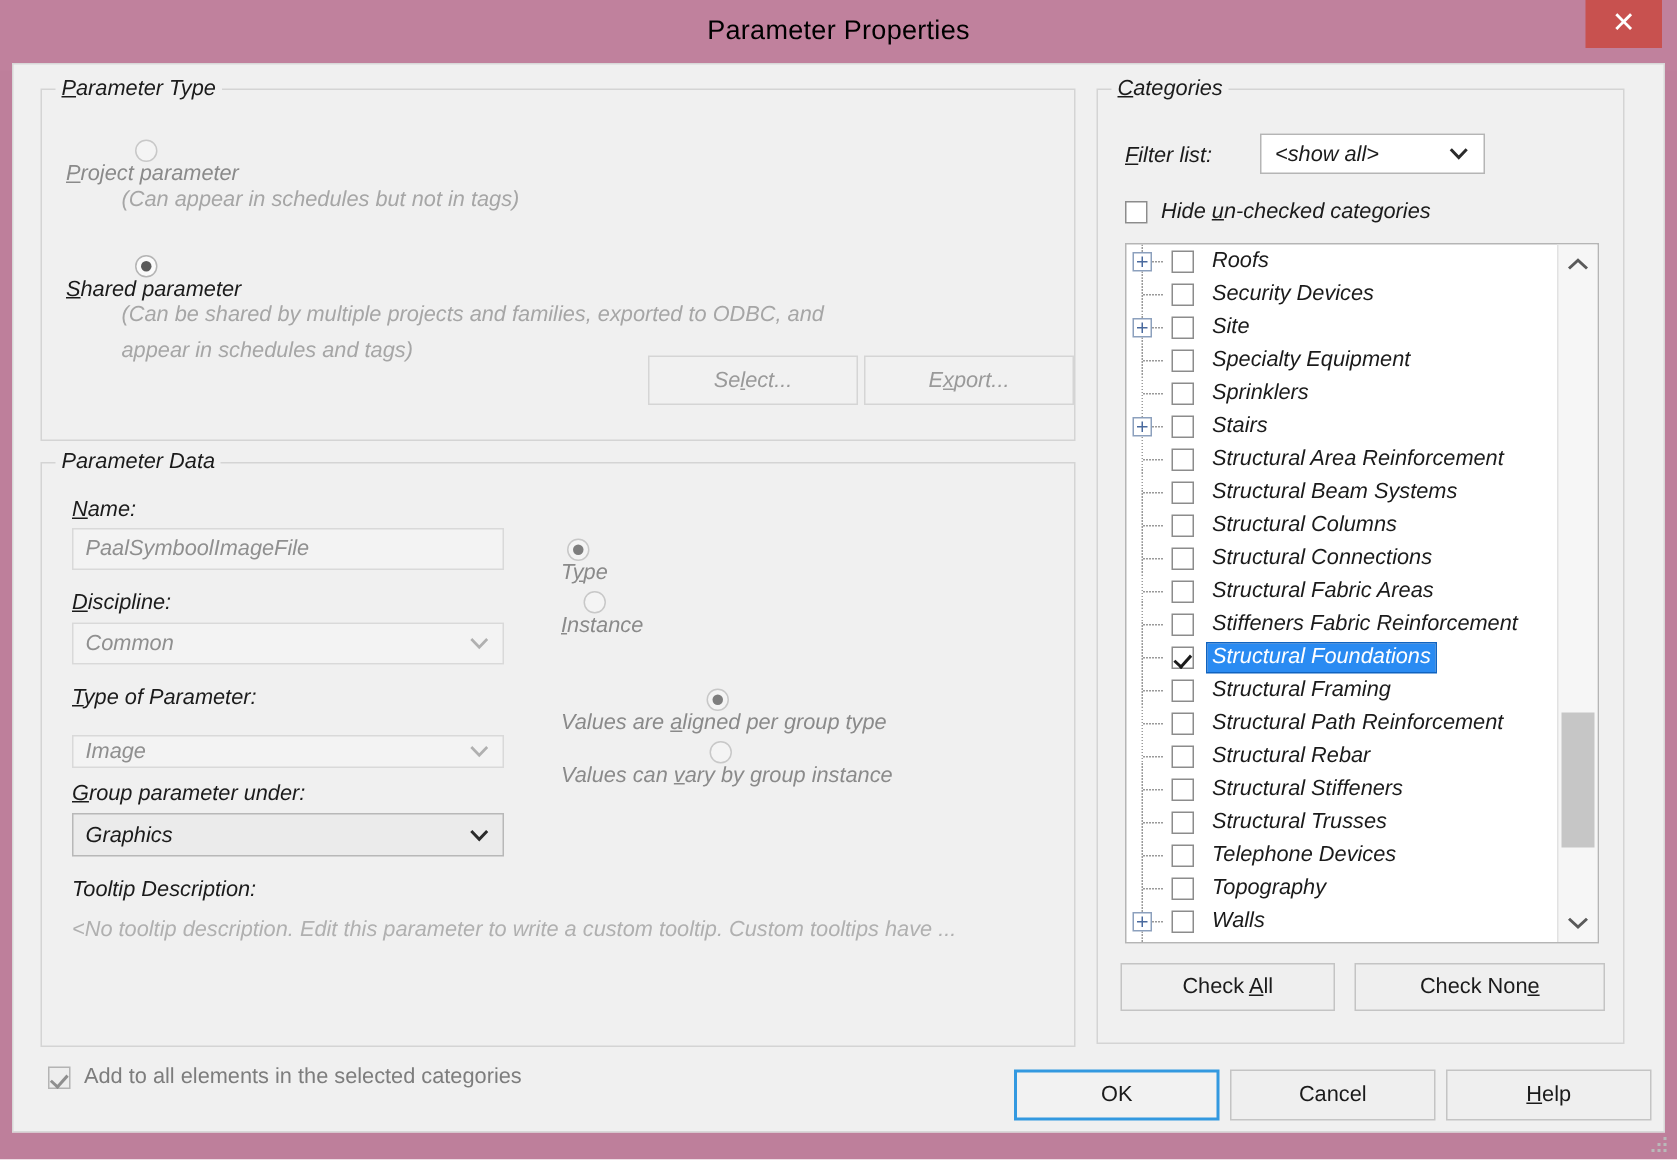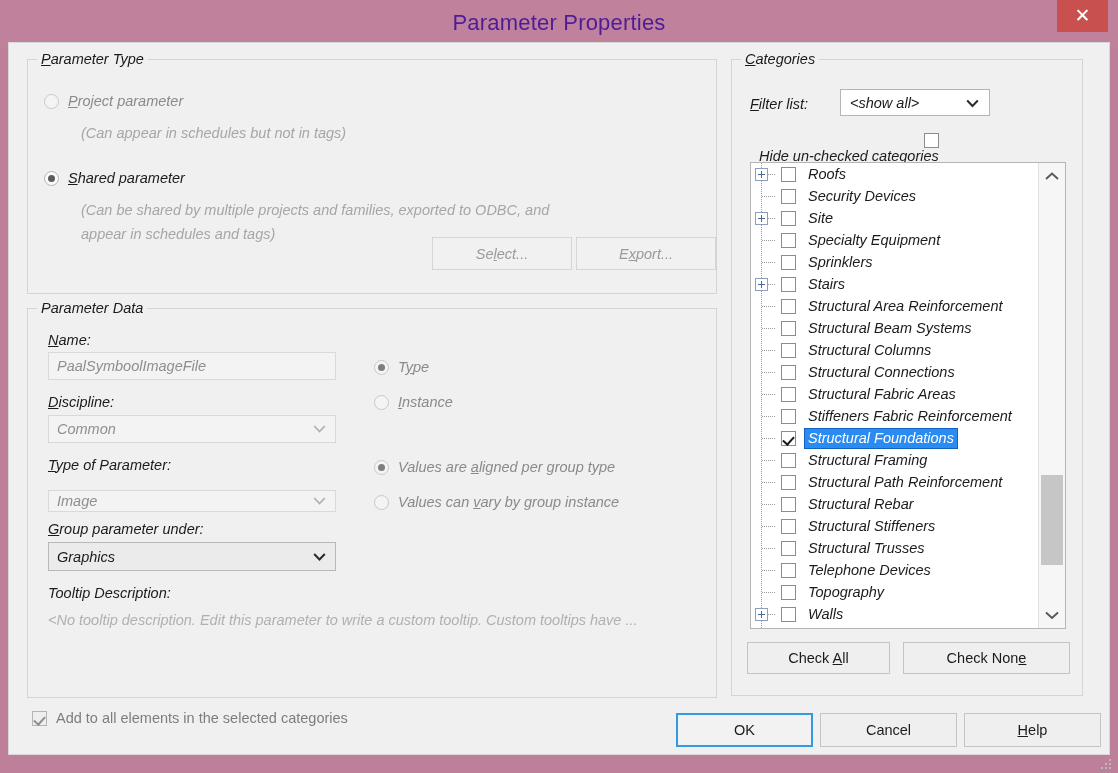--- a/index.html
+++ b/index.html
@@ -24,22 +24,22 @@
     left: 0; top: 0;
     width: 1118px;
     height: 47px;
     background: #c0819d;
   }
   #title-text {
     position: absolute;
     left: 0; top: 10px;
     width: 1118px;
     text-align: center;
-    font-size: 22px;
-    color: #4c1d95;
+    font-size: 18px;
+    color: #000000;
     letter-spacing: .2px;
   }
   #close-button {
     position: absolute;
     left: 1057px; top: 0px;
     width: 51px;
     height: 32px;
     background: #c8514f;
     cursor: pointer;
   }
@@ -80,20 +80,21 @@
     color: #1b1b1b;
     white-space: nowrap;
   }
   .u { text-decoration: underline; }
   
   .radio-row {
     position: absolute;
     display: flex;
     align-items: center;
     white-space: nowrap;
+    flex-direction: column;
   }
   .radio {
     width: 15px; height: 15px;
     border-radius: 50%;
     border: 1px solid #b4b4b4;
     background: #fafafa;
     box-sizing: border-box;
     position: relative;
     flex: 0 0 auto;
     margin-right: 9px;
@@ -440,21 +441,21 @@
       <div class="fld-label" style="left:18px; top:36px;"><span class="u">F</span>ilter list:</div>
       <div id="filter-combo" style="left:108px; top:29px; width:150px; height:27px;">
         <span>&lt;show all&gt;</span>
         <span class="chev" style="position:absolute;right:10px;top:50%;transform:translateY(-50%);">
           <svg viewBox="0 0 13 9" width="13" height="9">
               <path d="M1.2 1.5 L6.5 7 L11.8 1.5" stroke="#2b2b2b" stroke-width="2" fill="none"></path>
             </svg>
         </span>
       </div>
 
-      <div style="position:absolute; left:18px; top:73px; display:flex; align-items:flex-end;flex-direction:column;">
+      <div style="position:absolute; left:18px; top:73px; display:flex; align-items:center;">
         <span class="checkbox"></span>
         <span style="margin-left:9px; font-size:14.5px; color:#1b1b1b; white-space:nowrap;">Hide <span class="u">u</span>n-checked categories</span>
       </div>
 
       <div id="cat-listbox" style="left:18px; top:102px; width:316px; height:467px;">
         <div id="cat-scroll">
             <div class="cat-row">
               <span class="tree-gutter">
                 <span class="tree-vline"></span>
                 <span class="tree-hline"></span>

